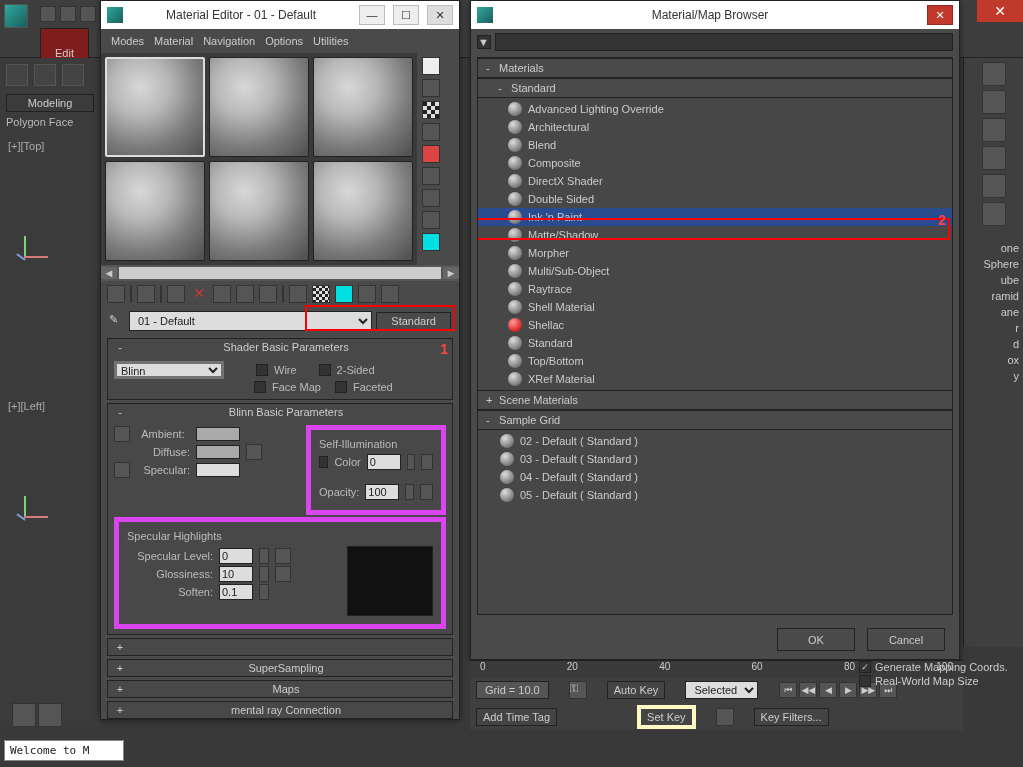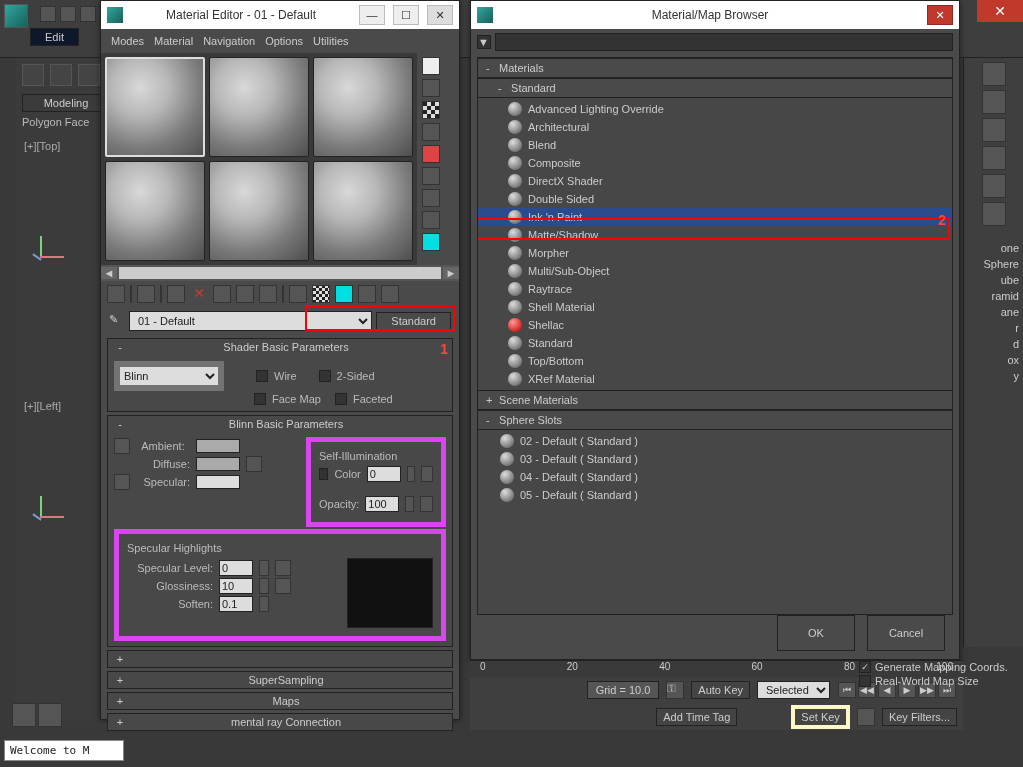--- a/index.html
+++ b/index.html
@@ -1,24 +1,24 @@
 <!DOCTYPE html>
 <html><head>
 <meta charset="utf-8">
 <style>
 * { margin:0; padding:0; box-sizing:border-box; font-family:"Segoe UI",Tahoma,sans-serif; font-size:11px; color:#ccc; }
 body { background:#3a3a3a; width:1023px; height:767px; overflow:hidden; position:relative; }
 .bg-app { position:absolute; inset:0; background:#393939; }
 .top-strip { position:absolute; top:0; left:0; right:0; height:58px; background:#3e3e3e; border-bottom:1px solid #222; }
 .top-strip .logo { position:absolute; top:4px; left:4px; width:24px; height:24px; background:linear-gradient(135deg,#2fa8a0,#1a5f5a); border:1px solid #555; }
-.top-strip .edit-btn { position:absolute; top:28px; left:30px; padding:2px 14px; background:#0f172a; border:1px solid #222; color:#ccc; }
+.top-strip .edit-btn { position:absolute; top:28px; left:40px; padding:18px 14px; background:#7f1d1d; border:1px solid #222; color:#ccc; }
 .top-strip .fileicons { position:absolute; top:6px; left:40px; display:flex; gap:4px; }
 .top-strip .fileicons span { width:16px; height:16px; background:#555; border:1px solid #333; }
 .close-red { position:absolute; top:0; right:0; width:46px; height:22px; background:#c0392b; color:#fff; text-align:center; line-height:22px; font-size:14px; }
-.left-col { position:absolute; top:58px; left:16px; width:100px; bottom:40px; background:#3b3b3b; }
+.left-col { position:absolute; top:58px; left:0; width:100px; bottom:40px; background:#3b3b3b; }
 .left-col .iconrow { display:flex; gap:6px; padding:6px; }
 .left-col .iconrow span { width:22px; height:22px; border:1px solid #555; background:#444; }
 .left-col .modeling { margin:2px 6px; padding:2px 8px; background:#3b3b3b; border:1px solid #222; text-align:center; }
 .left-col .polymod { padding:2px 6px; color:#bbb; }
 .left-col .vp { margin-top:6px; padding:4px 8px; color:#aaa; }
 .left-col .axis { margin:80px 10px; width:40px; height:40px; position:relative; }
 .left-col .axis .y{position:absolute;left:14px;top:0;width:2px;height:20px;background:#7bd47b;}
 .left-col .axis .x{position:absolute;left:14px;top:20px;width:24px;height:2px;background:#d47b7b;}
 .left-col .axis .z{position:absolute;left:6px;top:20px;width:10px;height:2px;background:#7b9bd4;transform:rotate(35deg);}
 
@@ -64,21 +64,21 @@
 .redlbl { position:absolute; color:#f44; font-weight:bold; font-size:14px; }
 
 .rollout { margin:3px 6px; border:1px solid #222; background:#484848; }
 .rollout .hd { display:flex; align-items:center; background:#484848; padding:2px 6px; }
 .rollout .hd .pm { width:12px; text-align:center; }
 .rollout .hd .t { flex:1; text-align:center; }
 .rollout .bd { padding:4px 6px; }
 .row { display:flex; align-items:center; gap:6px; margin:2px 0;}
 .row label { color:#bbb; }
 .row .sw { width:44px; height:14px; background:#aaa; border:1px solid #222;}
-.row select{background:#ddd;color:#222;border:6px solid #737373;height:30px;}
+.row select{background:#ddd;color:#222;border:3px solid #737373;height:18px;}
 .row input[type=text]{width:34px;background:#ddd;color:#222;border:1px solid #222;height:16px;padding:0 2px;}
 .row .chk { width:12px;height:12px;background:#333;border:1px solid #222;display:inline-block;}
 .row .spn { width:10px;height:16px;background:#555;border:1px solid #333;}
 .row .mapbtn { width:16px;height:16px;background:#555;border:1px solid #333;}
 .fieldset { border:5px solid #d946ef; padding:8px; margin:1px 0;}
 .fieldset .lg { color:#bbb; margin-bottom:4px;}
 .preview { width:86px; height:70px; background:#111; border:1px solid #222; }
 
 
 #browser { top:0; left:470px; width:490px; height:660px; }
@@ -89,27 +89,27 @@
 #browser .sec-hd { padding:3px 8px; background:#4a4a4a; border-top:1px solid #222; border-bottom:1px solid #222;}
 #browser .sec-hd .pm{display:inline-block;width:10px;}
 .treelist { padding:2px 0; }
 .treelist .it { display:flex; align-items:center; gap:6px; padding:2px 10px 2px 30px; cursor:default;}
 .treelist .it.sel{background:#2a4b8d;color:#fff;}
 .treelist .ball{width:14px;height:14px;border-radius:50%;background:radial-gradient(circle at 35% 30%,#ddd,#888 60%,#555);}
 .treelist .ball.red{background:radial-gradient(circle at 35% 30%,#f99,#d33 60%,#811);}
 .treelist.sub .it{padding-left:22px;}
 .redbox2 { position:absolute; border:2px solid #f00; pointer-events:none; }
 #browser .btns { position:absolute; bottom:8px; right:14px; display:flex; gap:12px;}
-#browser .btns button{ width:78px; height:36px; background:#4a4a4a; border:1px solid #222; color:#ccc;}
+#browser .btns button{ width:78px; height:23px; background:#4a4a4a; border:1px solid #222; color:#ccc;}
 
 
 .timeline { position:absolute; left:470px; right:60px; top:660px; height:70px; background:#3f3f3f; }
 .timeline .ruler { height:18px; background:#3a3a3a; display:flex; justify-content:space-between; padding:0 10px; border-top:1px solid #222;}
 .timeline .ruler span{color:#ccc;font-size:10px;}
-.timeline .row2 { display:flex; align-items:center; gap:7px; padding:3px 6px;justify-content:flex-end;}
+.timeline .row2 { display:flex; align-items:center; gap:20px; padding:3px 6px;}
 .timeline .grid { padding:2px 8px; background:#555; border:1px solid #222;}
 .timeline .key { width:18px;height:18px;background:#555;border:1px solid #333;}
 .timeline .autokey{padding:2px 6px;background:#444;border:1px solid #222;}
 .timeline select{background:#ddd;color:#222;border:1px solid #222;height:18px;padding:0 4px;}
 .timeline .play span{width:18px;height:16px;display:inline-block;background:#555;border:1px solid #333;margin:0 1px;text-align:center;line-height:14px;font-size:9px;}
 .timeline .addtag{padding:2px 6px;background:#444;border:1px solid #222;}
 .timeline .setkey{padding:2px 6px;background:#444;border:4px solid #fef9c3;}
 
 .bottom-opts { position:absolute; right:4px; top:660px; width:160px;}
 .bottom-opts .r{display:flex;align-items:center;gap:4px;padding:1px 0;}
@@ -444,21 +444,21 @@
             <span>Top/Bottom</span>
           </div>
           <div class="it">
             <span class="ball"></span>
             <span>XRef Material</span>
           </div>
           <div class="redbox2" style="top: 120px; left: -10px; right: 2px; height: 22px;"></div>
           <div class="redlbl" style="top: 114px; right: 6px;">2</div>
         </div>
       <div class="sec-hd"><span class="pm">+</span> <span>Scene Materials</span></div>
-      <div class="sec-hd"><span class="pm">-</span> <span>Sphere Slots</span></div>
+      <div class="sec-hd"><span class="pm">-</span> <span>Sample Grid</span></div>
       <div class="treelist sub" id="slot-list">
           <div class="it">
             <span class="ball"></span>
             <span>02 - Default  ( Standard )</span>
           </div>
           <div class="it">
             <span class="ball"></span>
             <span>03 - Default  ( Standard )</span>
           </div>
           <div class="it">

